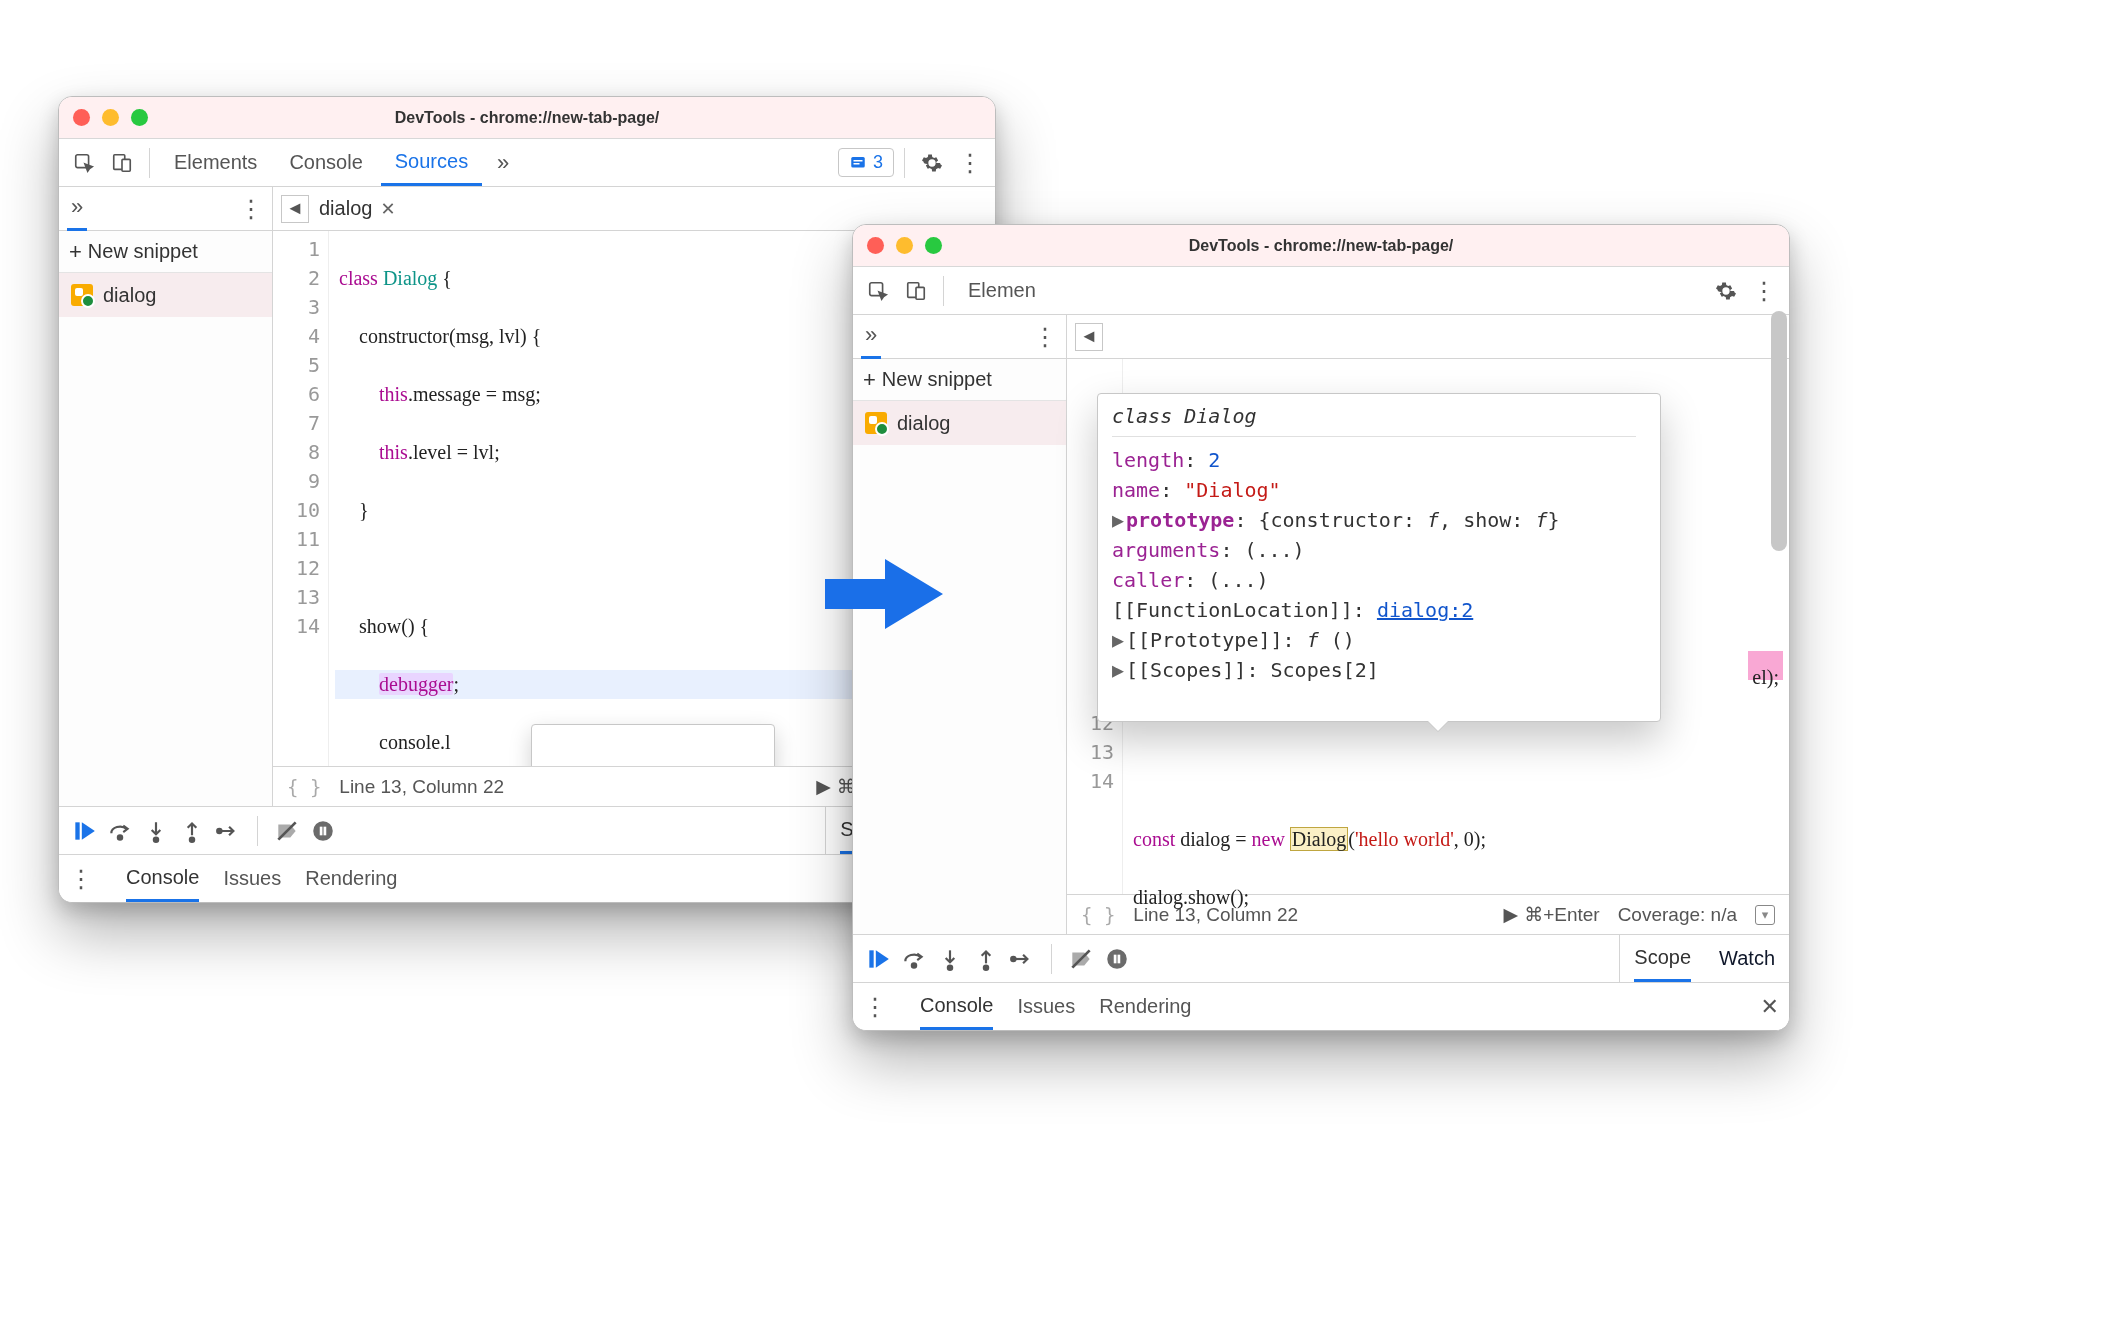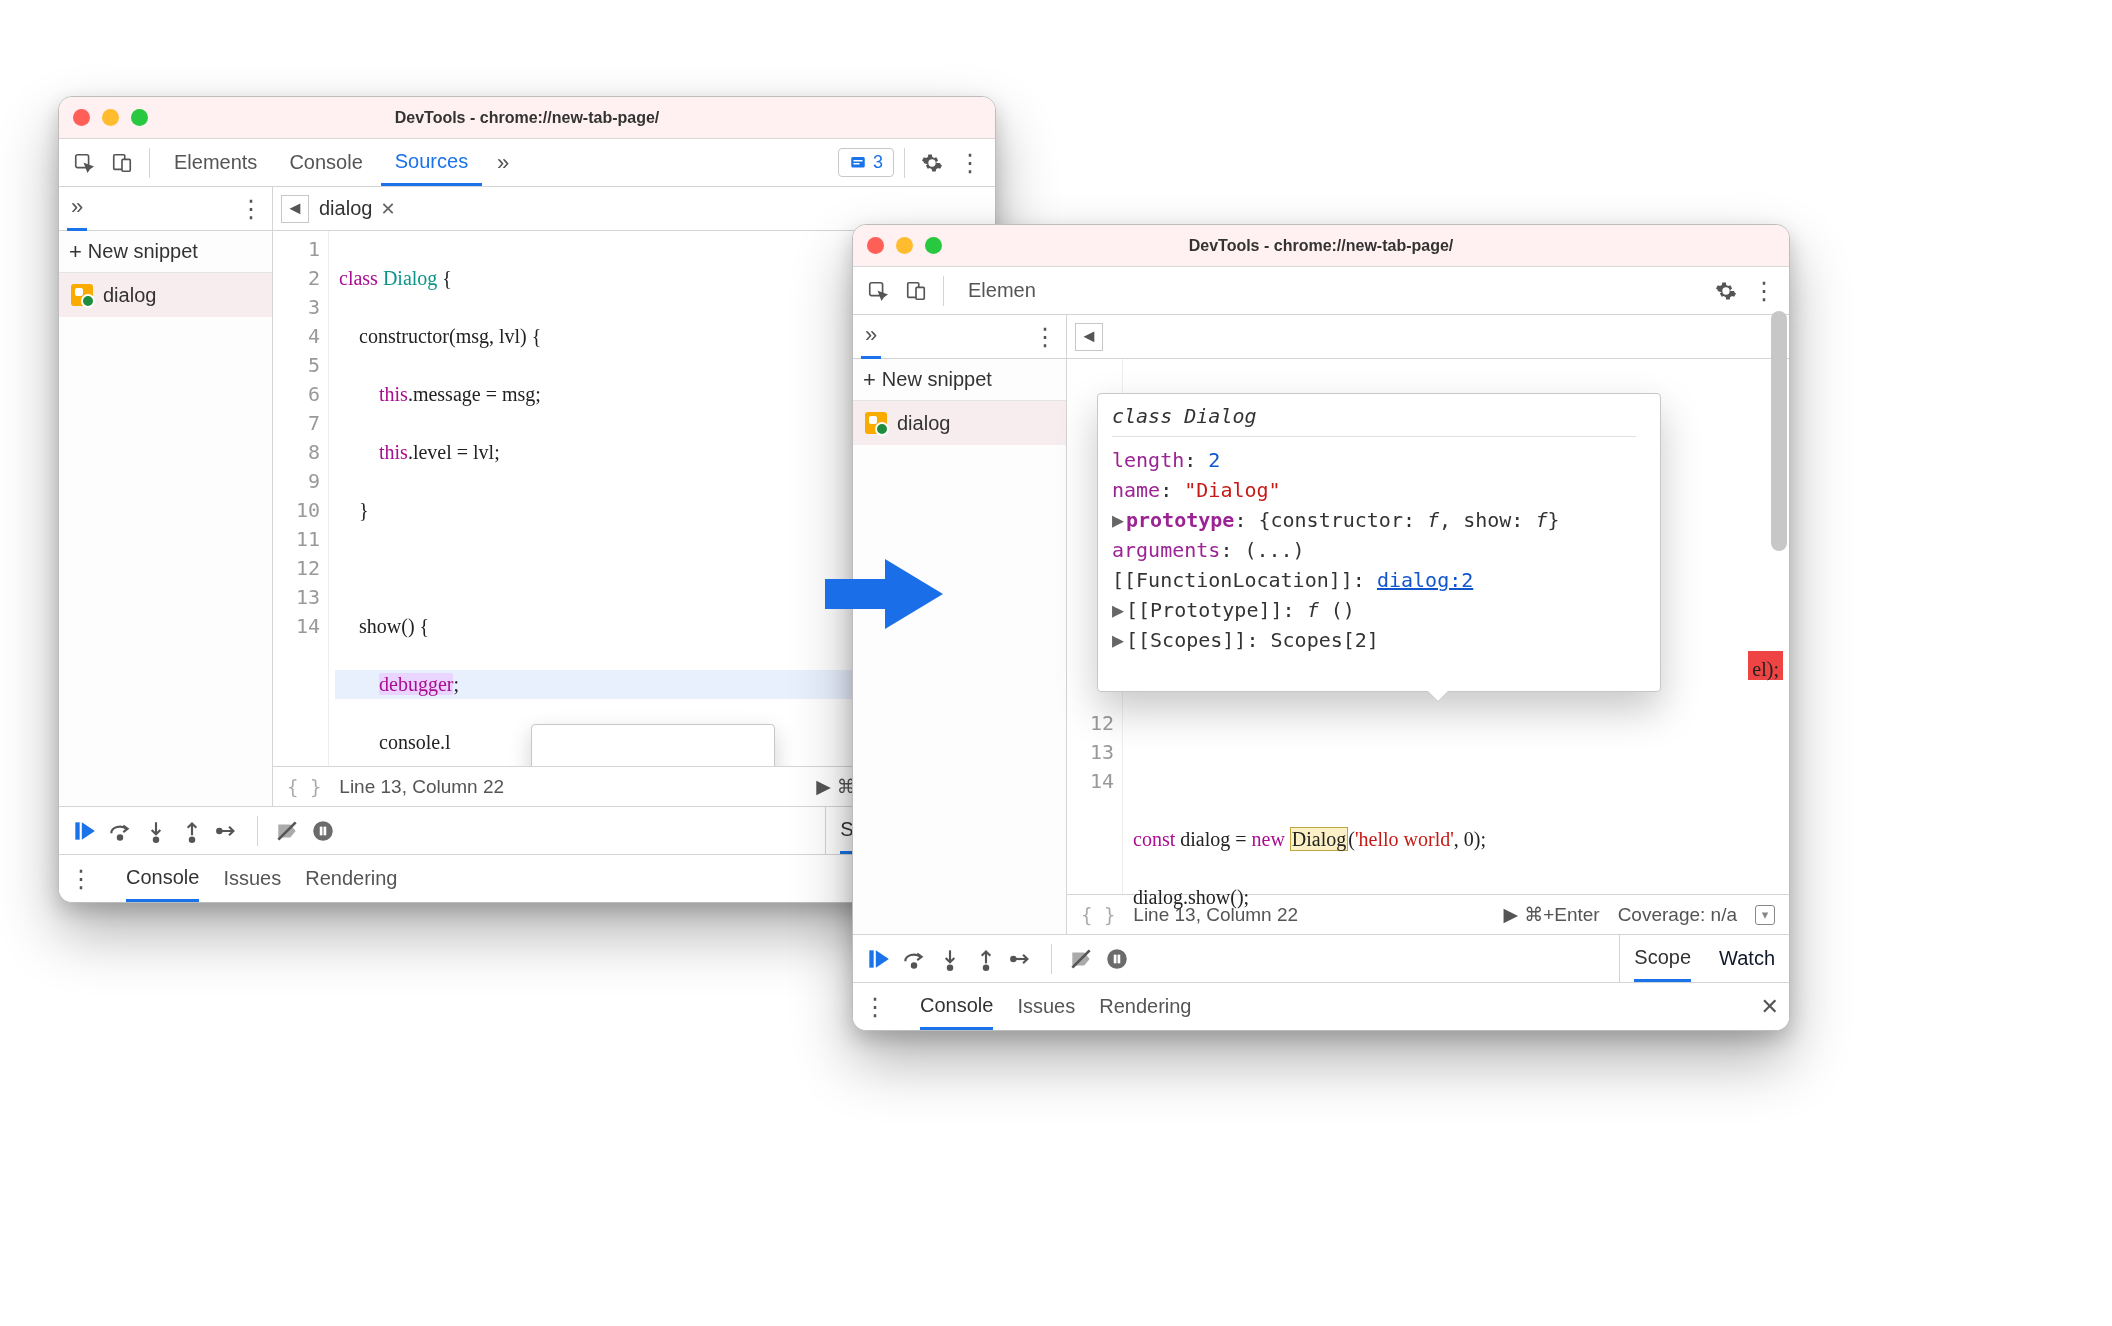--- a/index.html
+++ b/index.html
@@ -465,21 +465,21 @@
       <div class="snippet-item">
         <div class="snippet-icon"></div>
         <span>dialog</span>
       </div>
     </div>
 
     <div class="editor-pane">
       <div class="editor-scroll right-code" style="position:relative;">
         <div class="gutter" style="padding-top:350px;">12<br>13<br>14</div>
         <div class="code" style="padding-top:350px; overflow:visible;">
-<div class="row" style="position:absolute; right:6px; top:292px; background:#ef4444; padding:4px 4px;">el);</div>
+<div class="row" style="position:absolute; right:6px; top:292px; background:#f9a8d4; padding:12px 4px;">el);</div>
 <div class="row"><span></span></div>
 <div class="row"><span class="tok-kw">const</span><span> dialog = </span><span class="tok-kw">new</span><span> </span><span class="hl-token-rect">Dialog</span><span>(</span><span class="tok-str">'hello world'</span><span>, 0);</span></div>
 <div class="row"><span>dialog.show();</span></div>
         </div>
       </div>
 
       <div class="statusbar">
         <span class="braces">{ }</span>
         <span>Line 13, Column 22</span>
         <span class="fill"></span>
@@ -488,20 +488,21 @@
         <span class="shortcut-icon">▾</span>
       </div>
     </div>
 
     <div class="popover">
       <div class="phdr"><span>class</span> <span>Dialog</span></div>
       <div class="pline">  <span class="pk">length</span>: <span class="pv-num">2</span></div>
       <div class="pline">  <span class="pk">name</span>: <span class="pv-str">"Dialog"</span></div>
       <div class="pline"><span class="tri">▶</span><span class="pk" style="font-weight:600;">prototype</span><span>: {constructor: </span><span class="pv-fn">f</span><span>, show: </span><span class="pv-fn">f</span><span>}</span></div>
       <div class="pline">  <span class="pk">arguments</span><span>: (...)</span></div>
+      <div class="pline">  <span class="pk">caller</span><span>: (...)</span></div>
       <div class="pline">  <span>[[FunctionLocation]]</span>: <span class="loc">dialog:2</span></div>
       <div class="pline"><span class="tri">▶</span><span>[[Prototype]]</span><span>: </span><span class="pv-fn">f</span><span> ()</span></div>
       <div class="pline"><span class="tri">▶</span><span>[[Scopes]]</span><span>: Scopes[2]</span></div>
     </div>
   </div>
 
   <div class="debugbar">
     <div class="debug-controls" style="flex:1;">
       <div class="db-ic primary">
           <svg viewBox="0 0 24 24" fill="currentColor">

